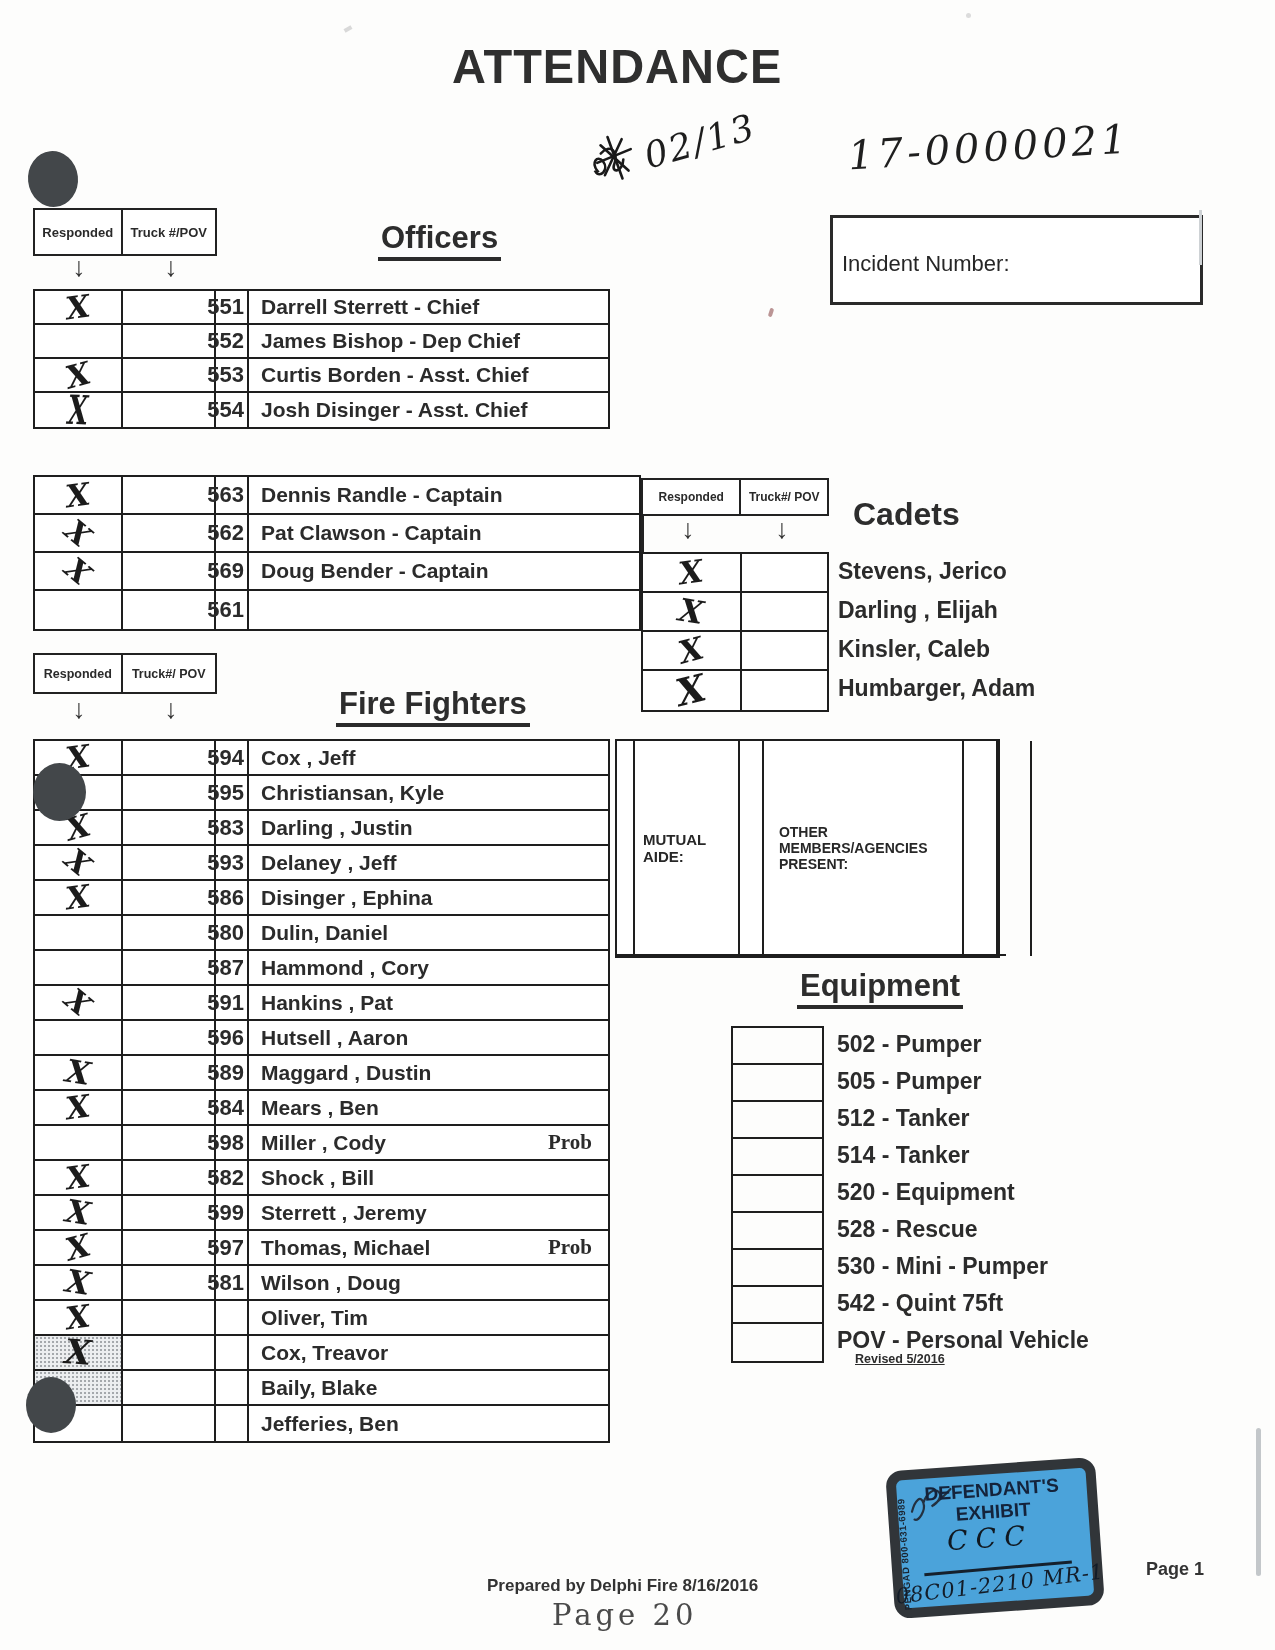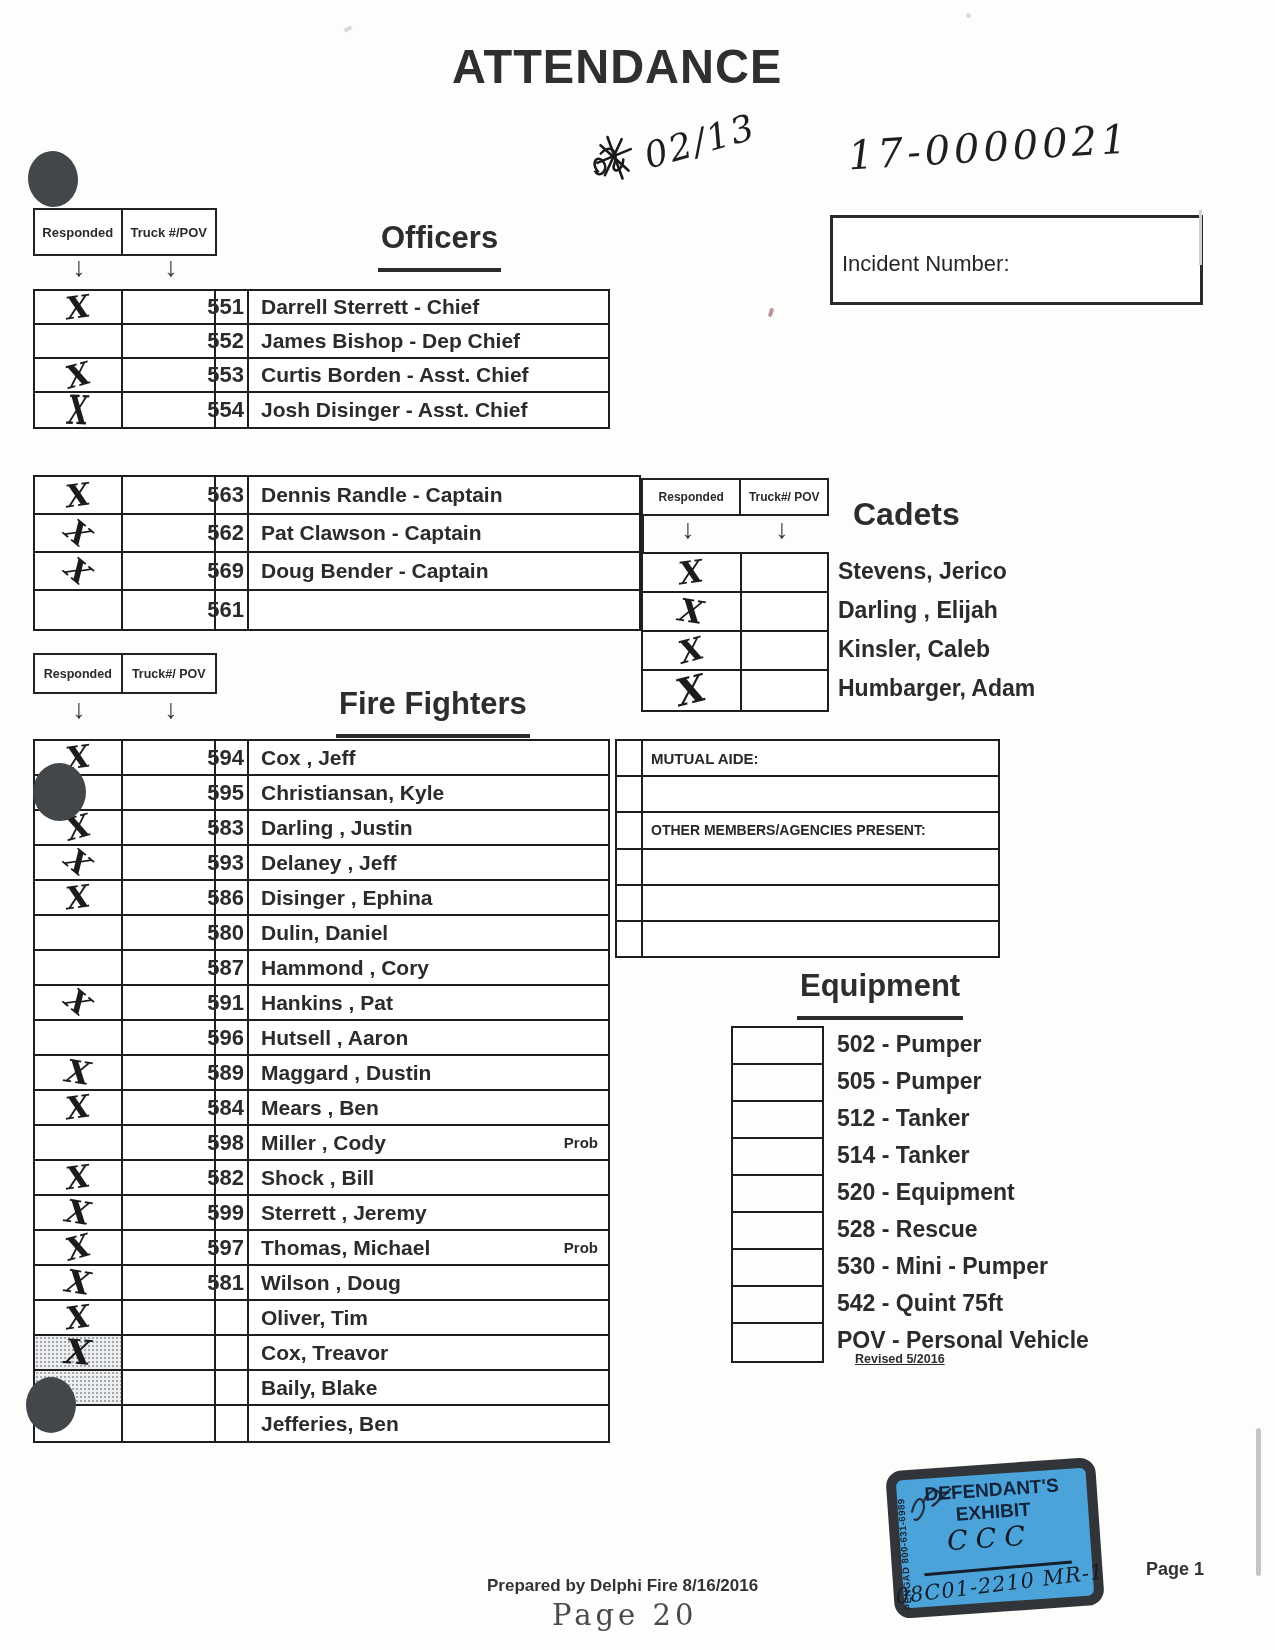--- a/index.html
+++ b/index.html
@@ -3,21 +3,21 @@
 <meta charset="utf-8">
 <style>
   html,body{margin:0;padding:0;background:#ffffff;}
   .page{position:relative;width:1275px;height:1650px;background:#fdfdfc;overflow:hidden;
         font-family:"Liberation Sans",sans-serif;color:#2a2a2a;}
 
   
   .title{position:absolute;left:452px;top:38px;font-size:47px;font-weight:700;letter-spacing:1px;
          color:#2f2f2f;transform:scaleY(1.04);}
   .sechead{position:absolute;font-weight:700;color:#2d2d2d;border-bottom:4px solid #2b2b2b;
-           padding:0 3px 13px 3px;line-height:1.05;}
+           padding:0 3px 2px 3px;line-height:1.05;}
 
   
   .hw{font-family:"DejaVu Serif",serif;font-style:italic;color:#1d1d1d;}
   .date-hw{position:absolute;left:584px;top:112px;transform:rotate(-16deg);display:flex;align-items:flex-end;}
   .date-hw span{font-size:36px;letter-spacing:2px;margin-left:4px;}
   .incident-hw{position:absolute;left:848px;top:124px;font-size:40px;letter-spacing:4px;
                transform:rotate(-3.5deg);color:#1f1f1f;}
 
   
   .punch{position:absolute;background:#43474a;border-radius:50%;z-index:6;}
@@ -68,47 +68,47 @@
   #officers-table{left:33px;top:289px;width:577px;}
   #officers-table .trow{height:34px;}
   #captains-table{left:33px;top:475px;width:608px;}
   #captains-table .trow{height:38px;}
   #ff-table{left:33px;top:739px;width:577px;}
   #ff-table .trow{height:35px;}
   #cadets-table{left:641px;top:552px;width:188px;}
   #cadets-table .trow{height:39px;}
   #cadets-table .c.resp{width:99px;}
   #cadets-table .c.truck{width:86px;border-right:none;flex:1;}
-  .prob{margin-left:auto;margin-right:10px;font-weight:700;font-size:15px;}
+  .prob{margin-left:auto;margin-right:16px;font-weight:700;font-size:21px;font-family:Liberation Serif, serif;}
   .c.shade{background-color:#eceef0;background-image:radial-gradient(#a4a8ac 0.9px,transparent 1.1px);
            background-size:4px 4px;}
 
   
   .mk{font-family:"DejaVu Serif",serif;font-style:italic;font-weight:600;font-size:31px;color:#1b1b1b;
       line-height:1;display:inline-block;transform:rotate(-8deg);}
   .mk.t{transform:rotate(40deg) scale(.95);}
   .trow:nth-child(2n) .mk.x{transform:rotate(9deg) scale(1.02);}
   .trow:nth-child(3n) .mk.x{transform:rotate(-15deg);}
   #officers-table .trow:nth-child(4) .mk.x{transform:rotate(2deg) scale(.85,1.3);}
   #cadets-table .trow:nth-child(4) .mk.x{transform:rotate(-14deg) scale(1.2);}
   #ff-table .trow:nth-child(18) .mk.x{transform:rotate(4deg) scale(1.1);}
 
   
   #cadets-names{position:absolute;left:838px;top:552px;}
   .cname{height:39px;display:flex;align-items:center;font-weight:700;font-size:23px;color:#2b2b2b;}
 
   
   .mutual{position:absolute;left:615px;top:739px;width:385px;height:219px;border:2.5px solid #1e1e1e;
-          box-sizing:border-box;display:flex;flex-direction:column;background:#fff;}
+          box-sizing:border-box;display:flex;flex-direction:row;background:#fff;}
   .mrow{flex:1;display:flex;border-bottom:2px solid #1e1e1e;box-sizing:border-box;}
   .mrow:last-child{border-bottom:none;}
   .mcheck{width:26px;border-right:2px solid #1e1e1e;box-sizing:border-box;}
   .mlabel{display:flex;align-items:center;padding-left:8px;font-weight:700;color:#272727;}
   .mrow:nth-child(1) .mlabel{font-size:15px;}
-  .mrow:nth-child(3) .mlabel{font-size:14px;}
+  .mrow:nth-child(3) .mlabel{font-size:14px;margin-left:7px;}
 
   
   #equip-boxes{position:absolute;left:731px;top:1026px;width:93px;border:2.5px solid #1e1e1e;box-sizing:border-box;}
   .ebox{height:37px;border-bottom:2.5px solid #1e1e1e;box-sizing:border-box;}
   .ebox:last-child{border-bottom:none;}
   #equip-labels{position:absolute;left:837px;top:1026px;}
   .elabel{height:37px;display:flex;align-items:center;font-weight:700;font-size:23px;color:#2b2b2b;}
 
   .revised{position:absolute;left:855px;top:1352px;font-size:12.5px;font-weight:700;
            text-decoration:underline;color:#2c2c2c;}

